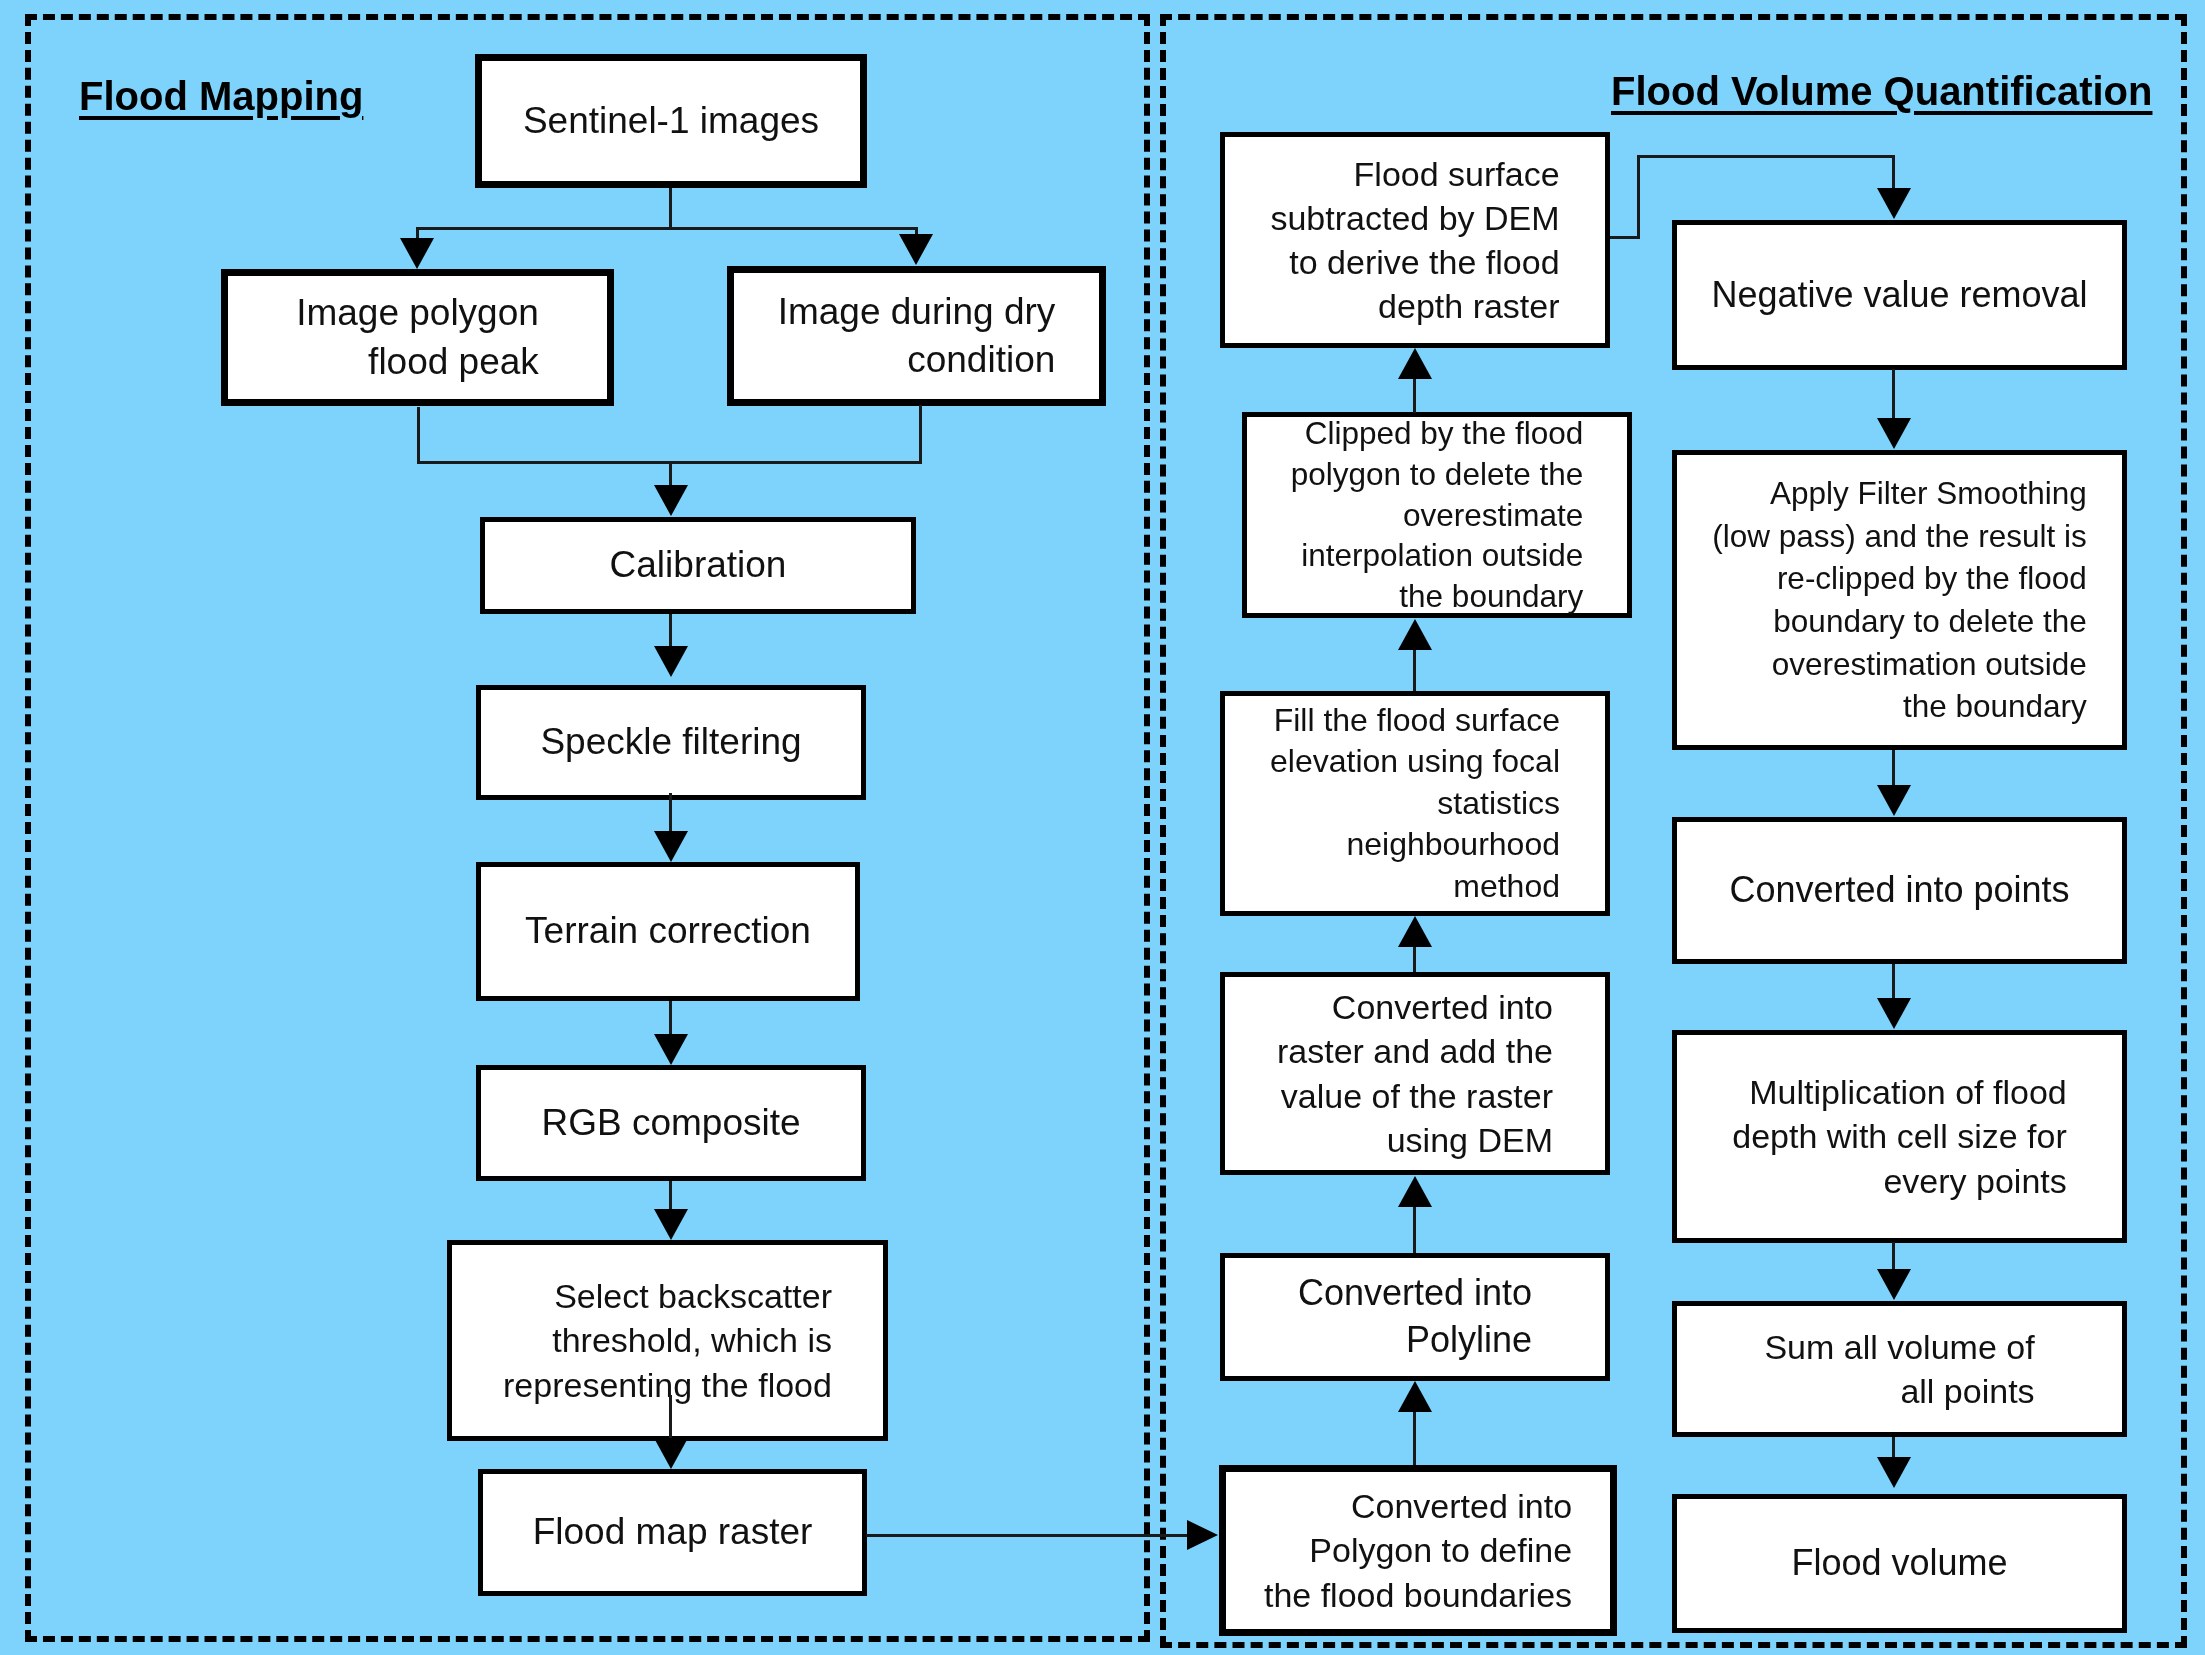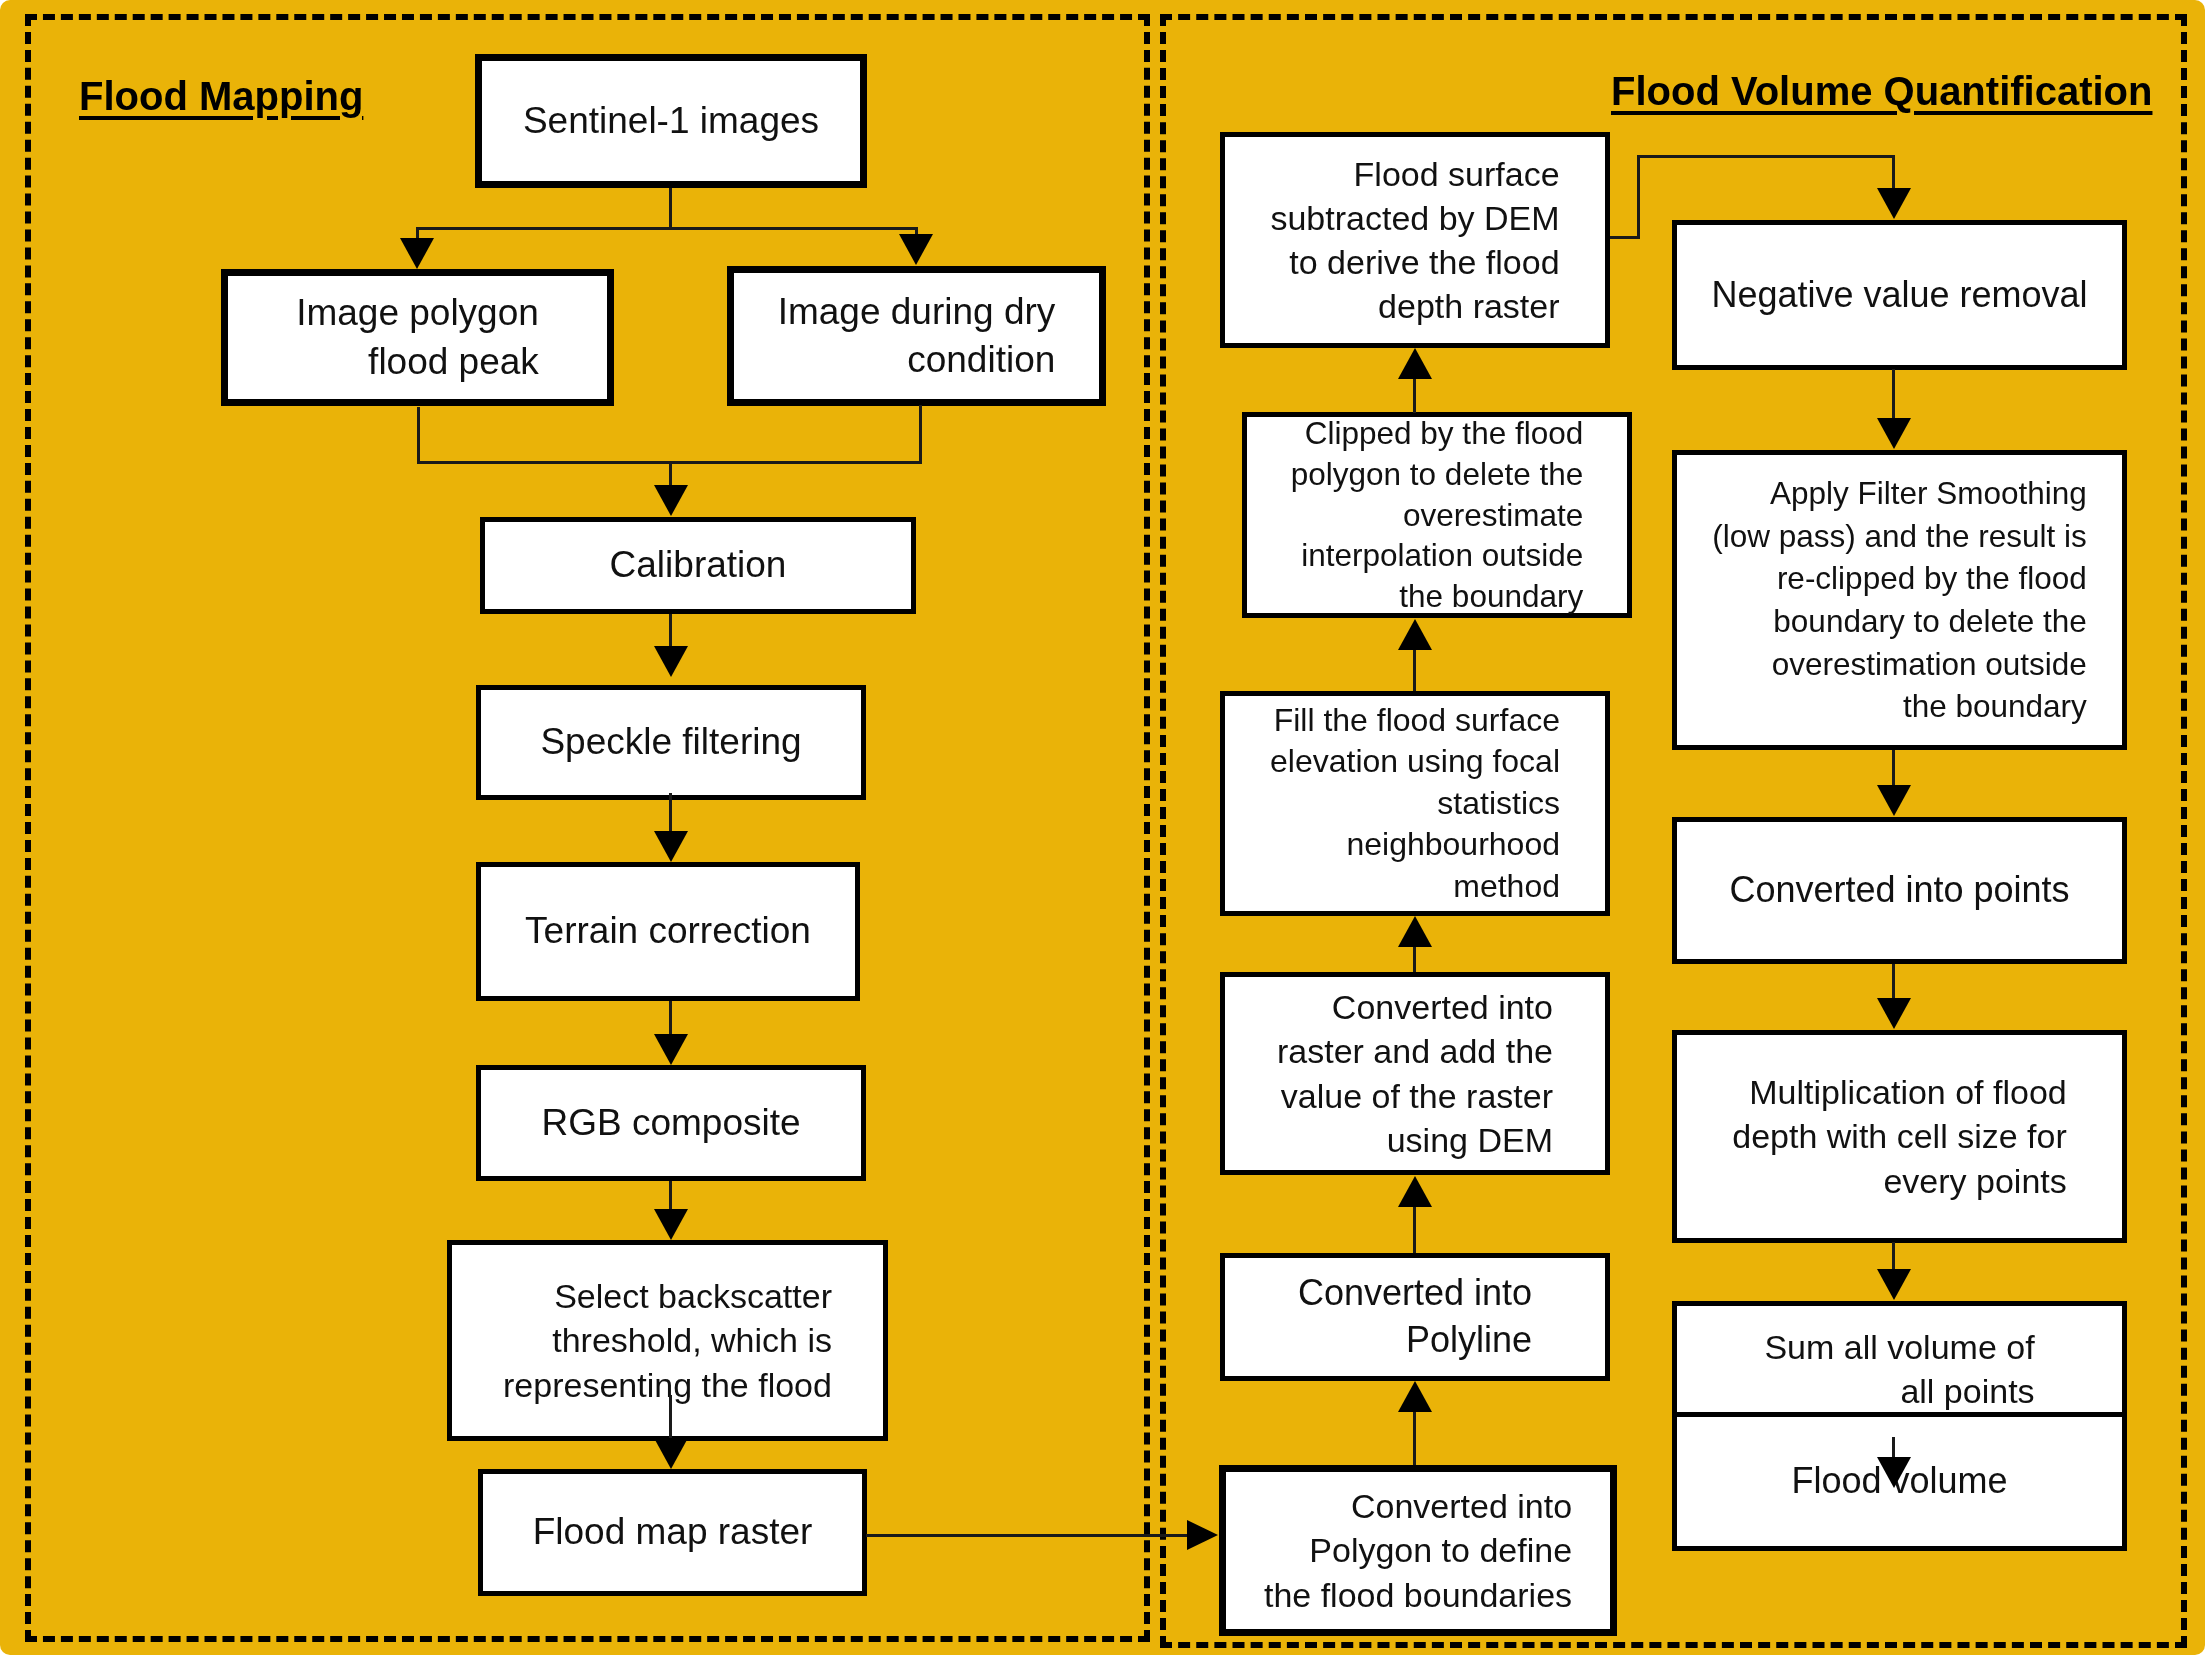--- a/index.html
+++ b/index.html
@@ -1,23 +1,22 @@
 <!DOCTYPE html>
 <html style="font-size:11.5px"><head>
 <meta charset="utf-8">
 <style>
   html, body { margin:0; padding:0; background:#ffffff; }
   #canvas {
     position: relative;
     width: 2205px;
     height: 1655px;
-    background: #eab308;
+    background: #7dd3fc;
     font-family: "Liberation Sans", "DejaVu Sans", sans-serif;
     color: #111111;
-    border-radius: 10px;
   }
   .panel {
     position: absolute;
     border: 6.4px dashed #000000;
     background: transparent;
     box-sizing: border-box;
   }
   .ptitle {
     position: absolute;
     font-weight: bold;
@@ -117,21 +116,21 @@
 re-clipped by the flood
 boundary to delete the
 overestimation outside
 the boundary</div>
   <div class="node" style="left:1672px; top:817px; width:455px; height:147px; font-size:36px;">Converted into points</div>
   <div class="node" style="left:1672px; top:1030px; width:455px; height:213px; font-size:34px;">Multiplication of flood
 depth with cell size for
 every points</div>
   <div class="node" style="left:1672px; top:1301px; width:455px; height:136px; font-size:34px;">Sum all volume of
 all points</div>
-  <div class="node" style="left:1672px; top:1412px; width:455px; height:139px; font-size:36px;">Flood volume</div>
+  <div class="node" style="left:1672px; top:1494px; width:455px; height:139px; font-size:36px;">Flood volume</div>
 
   <div class="vline" style="left:669px; top:188px; height:41px;"></div>
   <div class="hline" style="left:417px; top:227px; width:499px;"></div>
   <div class="vline" style="left:416px; top:227px; height:15px;"></div>
   <div class="ah-down" style="left:400px; top:238px;"></div>
   <div class="vline" style="left:915px; top:227px; height:11.5px;"></div>
   <div class="ah-down" style="left:899px; top:234px;"></div>
 
   <div class="vline" style="left:417px; top:407px; height:57px;"></div>
   <div class="vline" style="left:919px; top:405px; height:59px;"></div>

